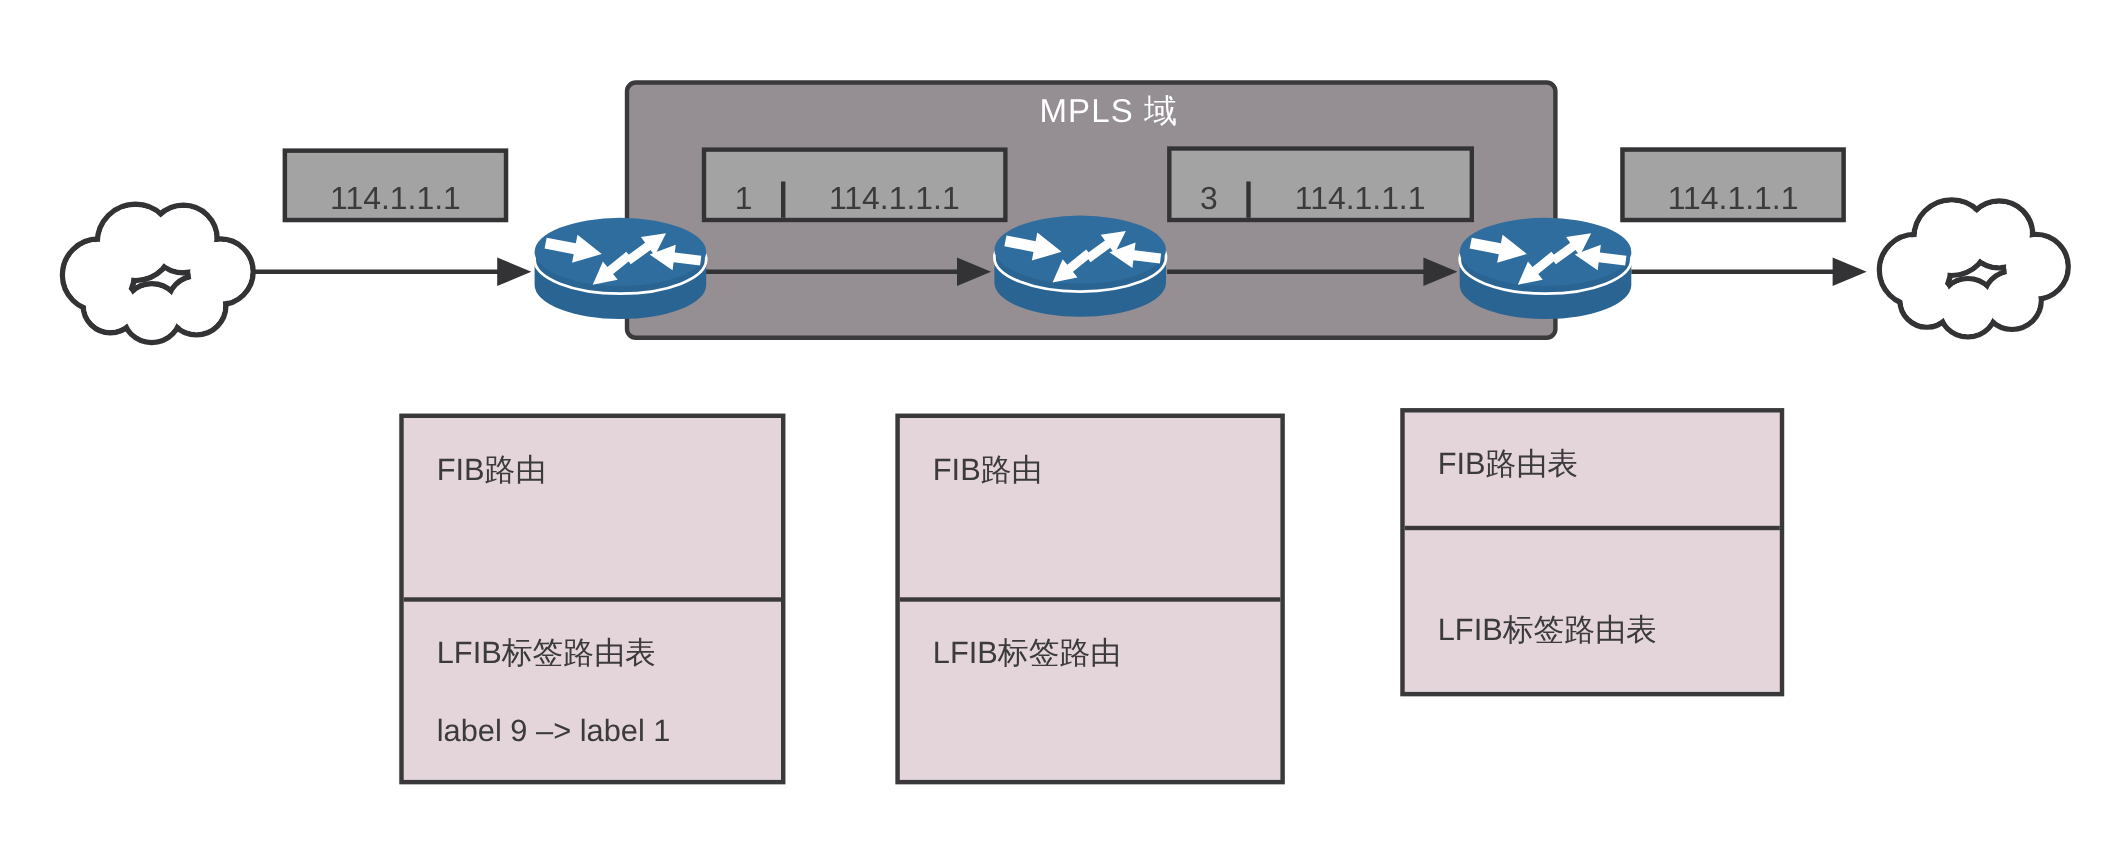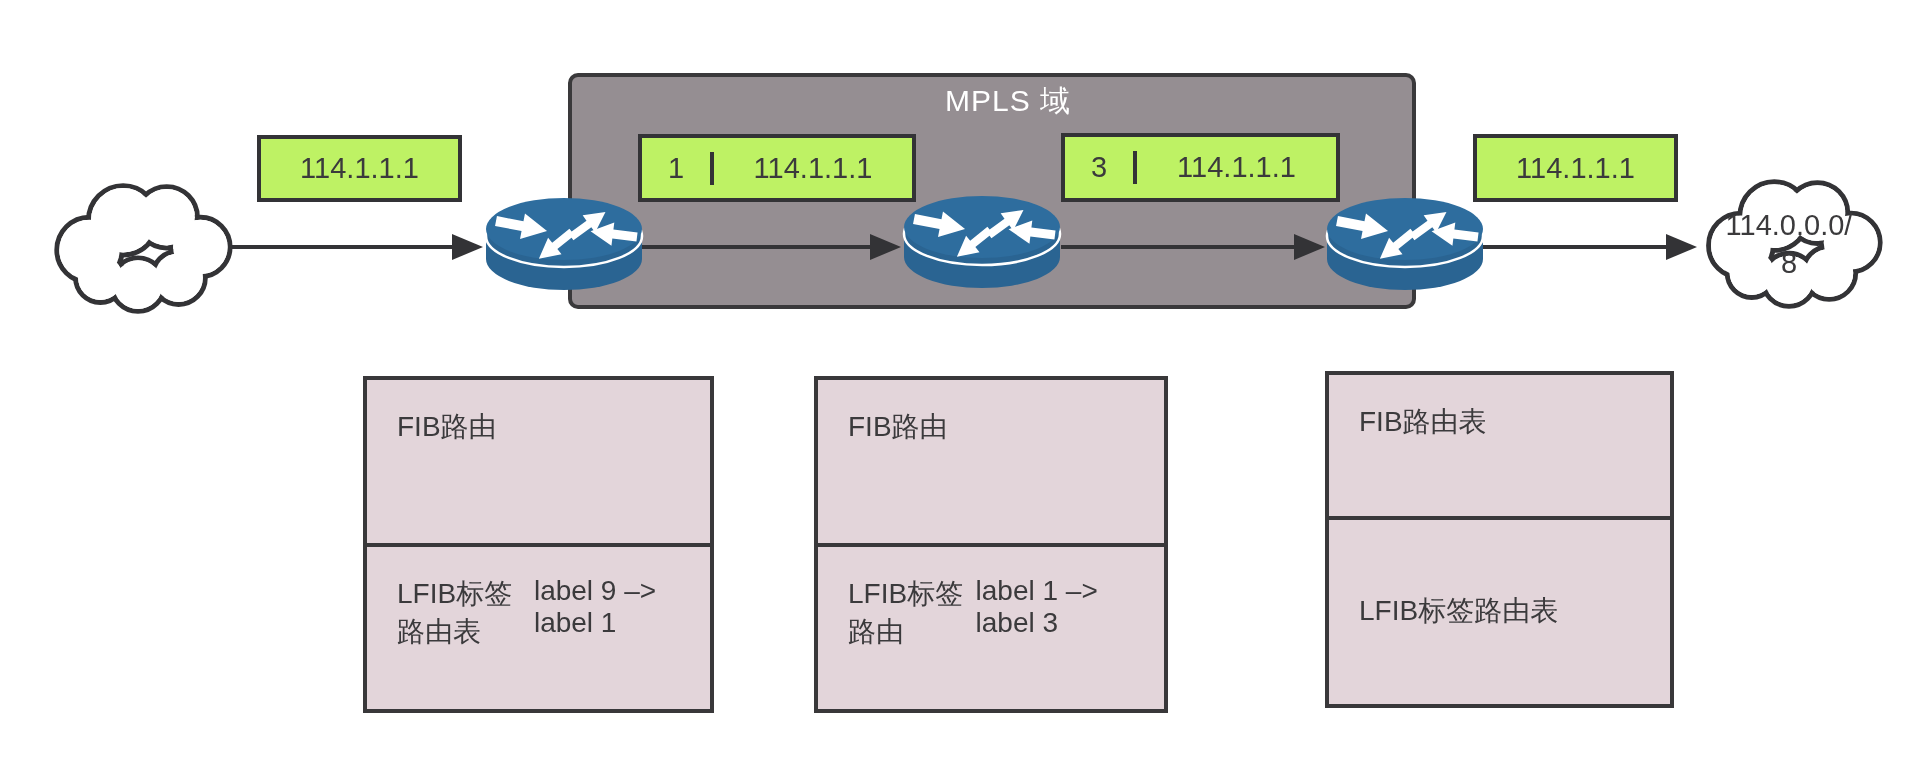--- a/index.html
+++ b/index.html
@@ -13,22 +13,22 @@
     background:#958e92;border:4px solid #3a393b;border-radius:10px;box-sizing:border-box;
   }
   .mpls-title{
     position:absolute;left:0;top:4px;width:100%;text-align:center;
     color:#ffffff;font-size:30px;letter-spacing:1px;padding-left:16px;
   }
   
   .arrows{position:absolute;left:0;top:0;z-index:3;}
   
   .pkt{
-    position:absolute;display:flex;align-items:center;box-sizing:border-box;
-    background:#bef264;border:4px solid #333336;z-index:4;font-size:29px;color:#3b3a3c;
+    position:absolute;display:flex;align-items:flex-end;box-sizing:border-box;
+    background:#a3a3a3;border:4px solid #333336;z-index:4;font-size:29px;color:#3b3a3c;
   }
   .pkt .cell{display:flex;align-items:center;justify-content:center;}
   .pkt .label-cell{width:68px;border-right:4px solid #333336;}
   .pkt .addr-cell{flex:1;}
   .pkt1{left:257px;top:135px;width:205px;height:67px;}
   .pkt2{left:638px;top:134px;width:278px;height:68px;}
   .pkt3{left:1061px;top:133px;width:279px;height:69px;}
   .pkt4{left:1473px;top:134px;width:205px;height:68px;}
   
   .router{position:absolute;width:160px;height:100px;z-index:5;}
@@ -42,27 +42,27 @@
   .cloud-text{
     position:absolute;left:1698px;top:206px;width:182px;z-index:5;
     text-align:center;font-size:29px;line-height:1.32;color:#3b3a3c;
   }
   
   .itable{
     position:absolute;display:flex;flex-direction:column;box-sizing:border-box;
     background:#e3d5da;border:4px solid #39383a;z-index:2;
   }
   .itable .tcell{
-    flex:1;display:flex;flex-direction:row;justify-content:space-between;
+    flex:1;display:flex;flex-direction:column;justify-content:space-between;
     padding:28px 30px;box-sizing:border-box;font-size:28px;color:#3b3a3c;
   }
   .itable .tcell.fib{border-bottom:4px solid #39383a;}
   .t1{left:363px;top:376px;width:351px;height:337px;}
   .t2{left:814px;top:376px;width:354px;height:337px;}
-  .t3{left:1325px;top:371px;width:349px;height:337px;gap:44px;}
+  .t3{left:1273px;top:371px;width:349px;height:262px;gap:44px;}
   .defs-holder{position:absolute;width:0;height:0;overflow:hidden;}
 </style>
 </head>
 <body>
 
 <div class="canvas">
 
   <svg class="defs-holder" aria-hidden="true">
     <defs>
       <g id="router-shape">
@@ -119,24 +119,20 @@
       <polygon points="1697,247 1666,234 1666,260" stroke="none"></polygon>
     </g>
   </svg>
 
   <svg class="cloud cloud-left" viewBox="0 0 200 155">
     <use href="#cloud-shape"></use>
   </svg>
   <svg class="cloud cloud-right" viewBox="0 0 200 155">
     <use href="#cloud-shape"></use>
   </svg>
-  <div class="cloud-text">
-    <div>114.0.0.0/</div>
-    <div>8</div>
-  </div>
 
   <div class="pkt pkt1">
     <div class="cell addr-cell">114.1.1.1</div>
   </div>
 
   <div class="pkt pkt2">
     <div class="cell label-cell">1</div>
     <div class="cell addr-cell">114.1.1.1</div>
   </div>
 
@@ -168,21 +164,20 @@
       <div>label 9 –&gt; label 1</div>
     </div>
   </div>
 
   <div class="itable t2">
     <div class="tcell fib">
       <div>FIB路由</div>
     </div>
     <div class="tcell lfib">
       <div>LFIB标签路由</div>
-      <div>label 1 –&gt; label 3</div>
     </div>
   </div>
 
   <div class="itable t3">
     <div class="tcell fib">
       <div>FIB路由表</div>
     </div>
     <div class="tcell lfib">
       <div>LFIB标签路由表</div>
     </div>

